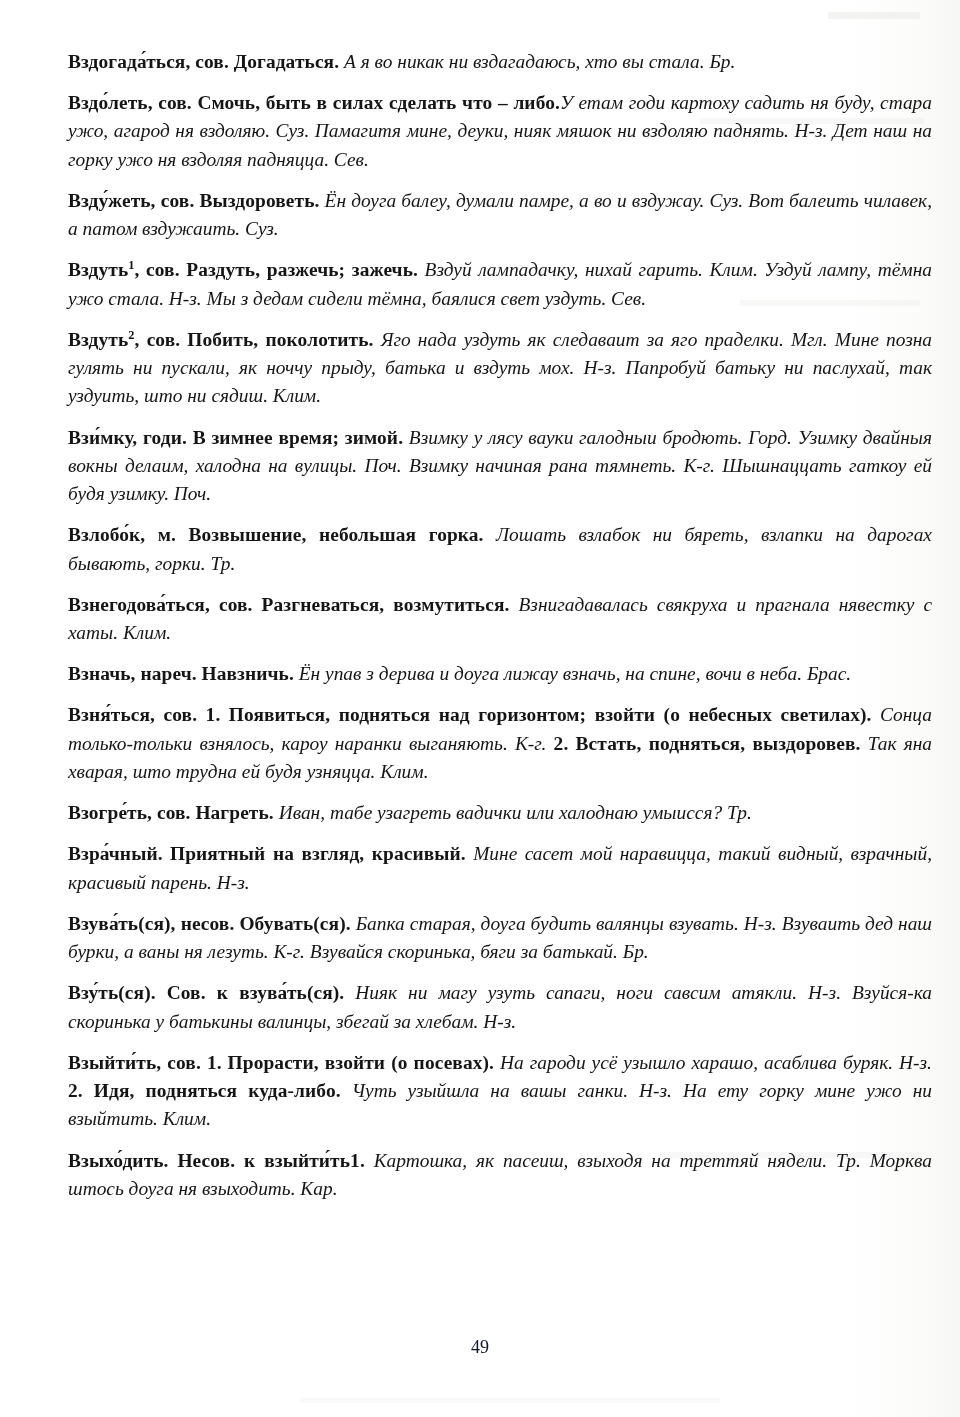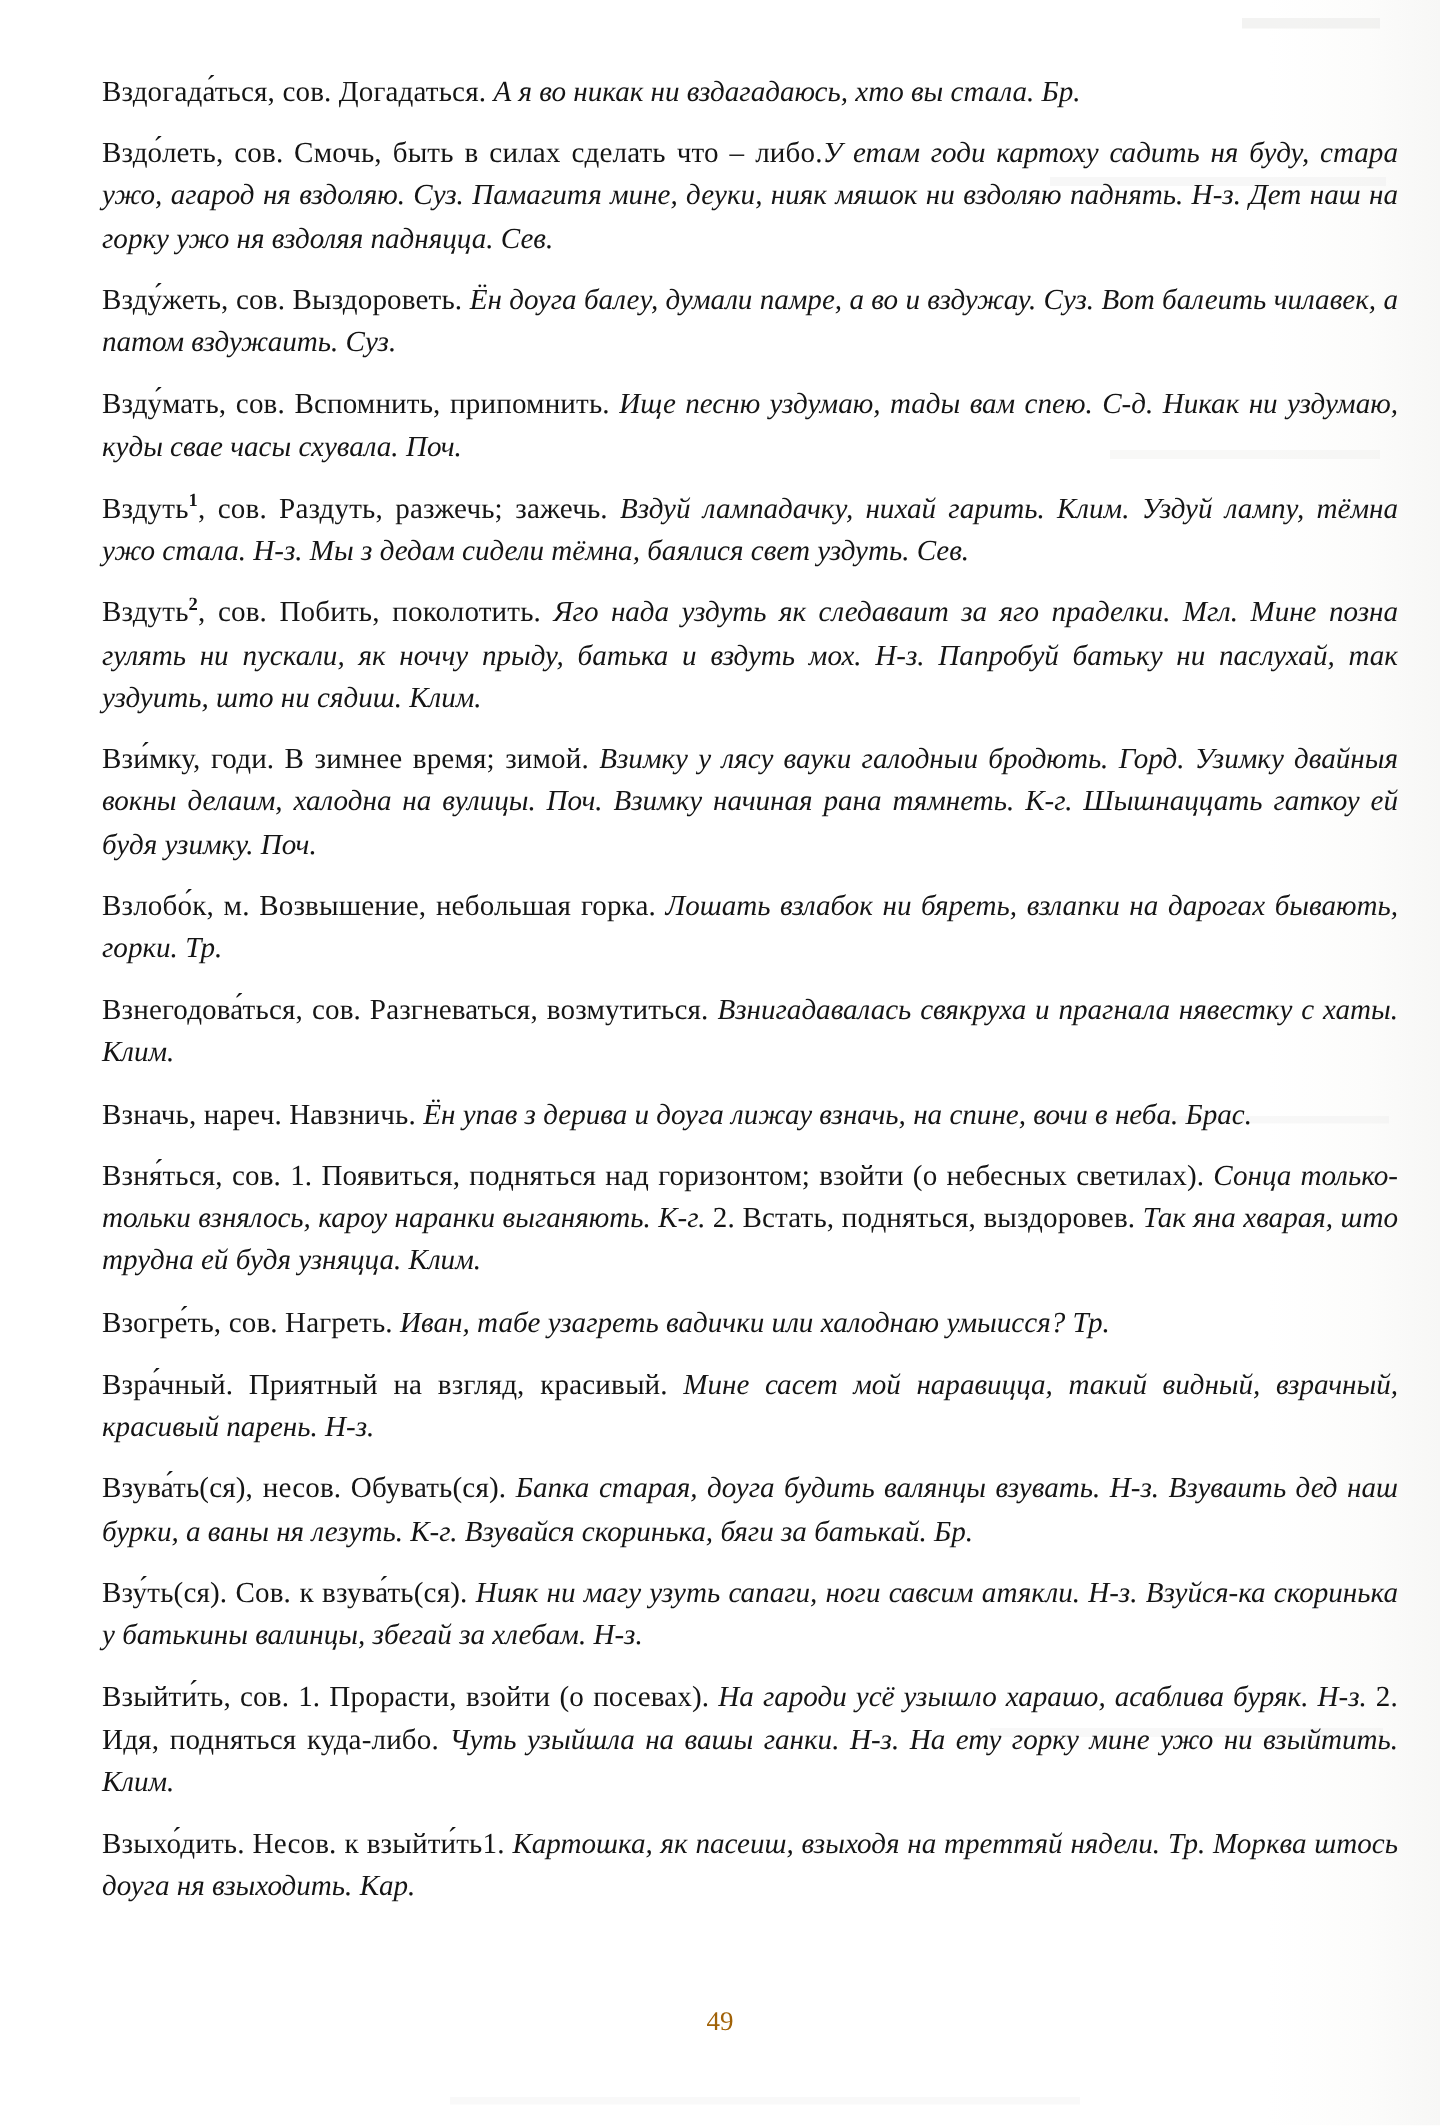--- a/index.html
+++ b/index.html
@@ -49,21 +49,21 @@
     font-size: 19.4px;
     line-height: 1.455;
     text-align: justify;
     text-justify: inter-word;
     hyphens: manual;
   }
   .entry:last-of-type { margin-bottom: 0; }
 
   
   .hw, .gram, .gloss, .sense-num {
-    font-weight: normal;
+    font-weight: bold;
     font-style: normal;
     letter-spacing: .1px;
   }
   
   .quote, .src {
     font-style: italic;
     font-weight: normal;
   }
   .sup {
     font-size: .64em;
@@ -73,21 +73,21 @@
   }
 
   .page-number {
     position: absolute;
     left: 0;
     right: 0;
     top: 1337px;
     text-align: center;
     font-size: 18px;
     font-family: "Liberation Serif", "DejaVu Serif", serif;
-    color: #a16207;
+    color: #0f172a;
   }
 </style>
 </head>
 <body>
 
 <div class="page"></div>
 <div class="scan-speck s1"></div>
 <div class="scan-speck s2"></div>
 <div class="scan-speck s3"></div>
 <div class="scan-speck s4"></div>
@@ -107,25 +107,20 @@
     <span class="hw">Вздо́леть, сов.</span>
     <span class="gloss">Смочь, быть в силах сделать что – либо.</span><span class="quote">У етам годи картоху садить ня буду, стара ужо, агарод ня вздоляю. Суз. Памагитя мине, деуки, нияк мяшок ни вздоляю паднять. Н-з. Дет наш на горку ужо ня вздоляя падняцца. Сев.</span>
   </p>
 
   <p class="entry">
     <span class="hw">Взду́жеть, сов.</span>
     <span class="gloss">Выздороветь.</span>
     <span class="quote">Ён доуга балеу, думали памре, а во и вздужау. Суз. Вот балеить чилавек, а патом вздужаить. Суз.</span>
   </p>
 
-  <p class="entry">
-    <span class="hw">Взду́мать, сов.</span>
-    <span class="gloss">Вспомнить, припомнить.</span>
-    <span class="quote">Ище песню уздумаю, тады вам спею. С-д. Никак ни уздумаю, куды свае часы схувала. Поч.</span>
-  </p>
 
   <p class="entry">
     <span class="hw">Вздуть</span><span class="sup">1</span><span class="hw">, сов.</span>
     <span class="gloss">Раздуть, разжечь; зажечь.</span>
     <span class="quote">Вздуй лампадачку, нихай гарить. Клим. Уздуй лампу, тёмна ужо стала. Н-з. Мы з дедам сидели тёмна, баялися свет уздуть. Сев.</span>
   </p>
 
   <p class="entry">
     <span class="hw">Вздуть</span><span class="sup">2</span><span class="hw">, сов.</span>
     <span class="gloss">Побить, поколотить.</span>

